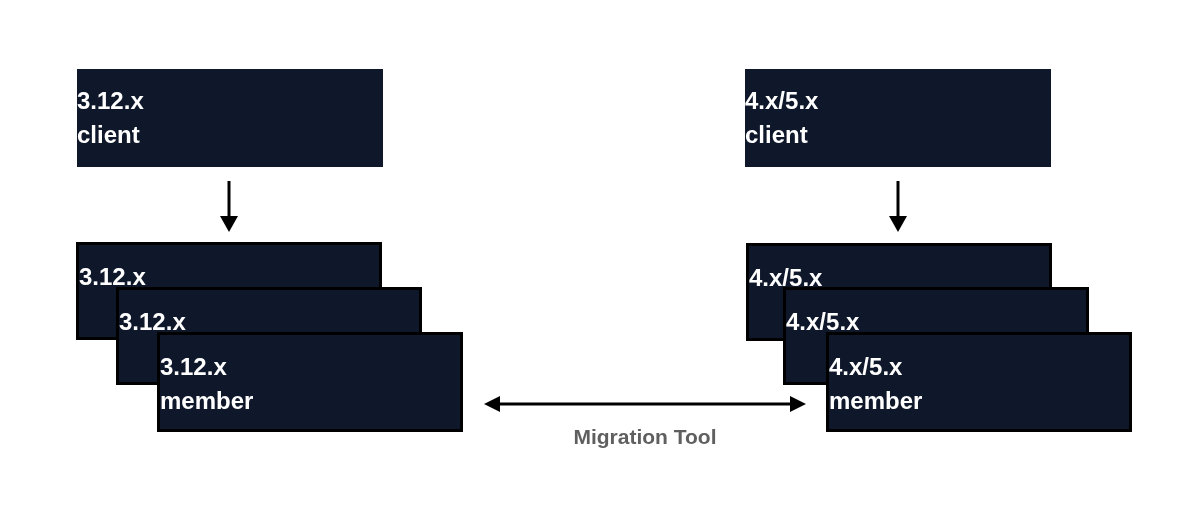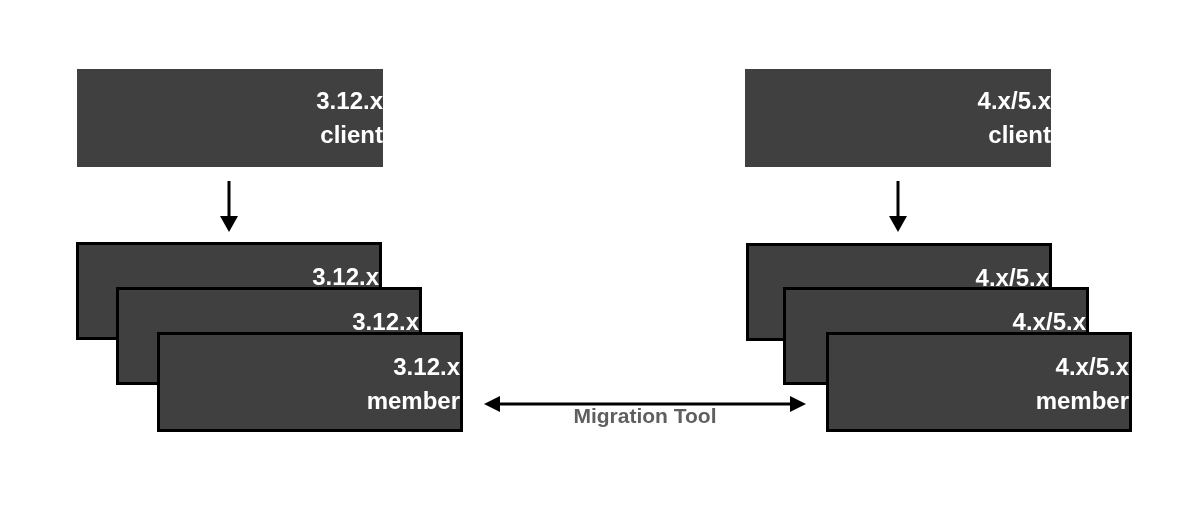--- a/index.html
+++ b/index.html
@@ -6,40 +6,40 @@
   .canvas {
     position: relative;
     width: 1204px;
     height: 528px;
     background: #ffffff;
     overflow: hidden;
     font-family: "Liberation Sans", sans-serif;
   }
   .box {
     position: absolute;
-    background: #404040;
+    background: #0f172a;
     color: #ffffff;
     font-weight: bold;
     font-size: 24px;
     line-height: 34px;
-    text-align: right;
+    text-align: left;
     box-sizing: border-box;
     padding-top: 15px;
     width: 306px;
     height: 98px;
   }
   .member-box { border: 3px solid #000000; height: 100px; }
   .z1 { z-index: 1; }
   .z2 { z-index: 2; }
   .z3 { z-index: 3; }
   .arrow-svg { position: absolute; display: block; }
   .migration-label {
     position: absolute;
     left: 484px;
-    top: 404px;
+    top: 425px;
     width: 322px;
     text-align: center;
     font-weight: bold;
     font-size: 21px;
     color: #5f5f5f;
     z-index: 4;
   }
   .line { display: block; }
 </style>
 </head>

